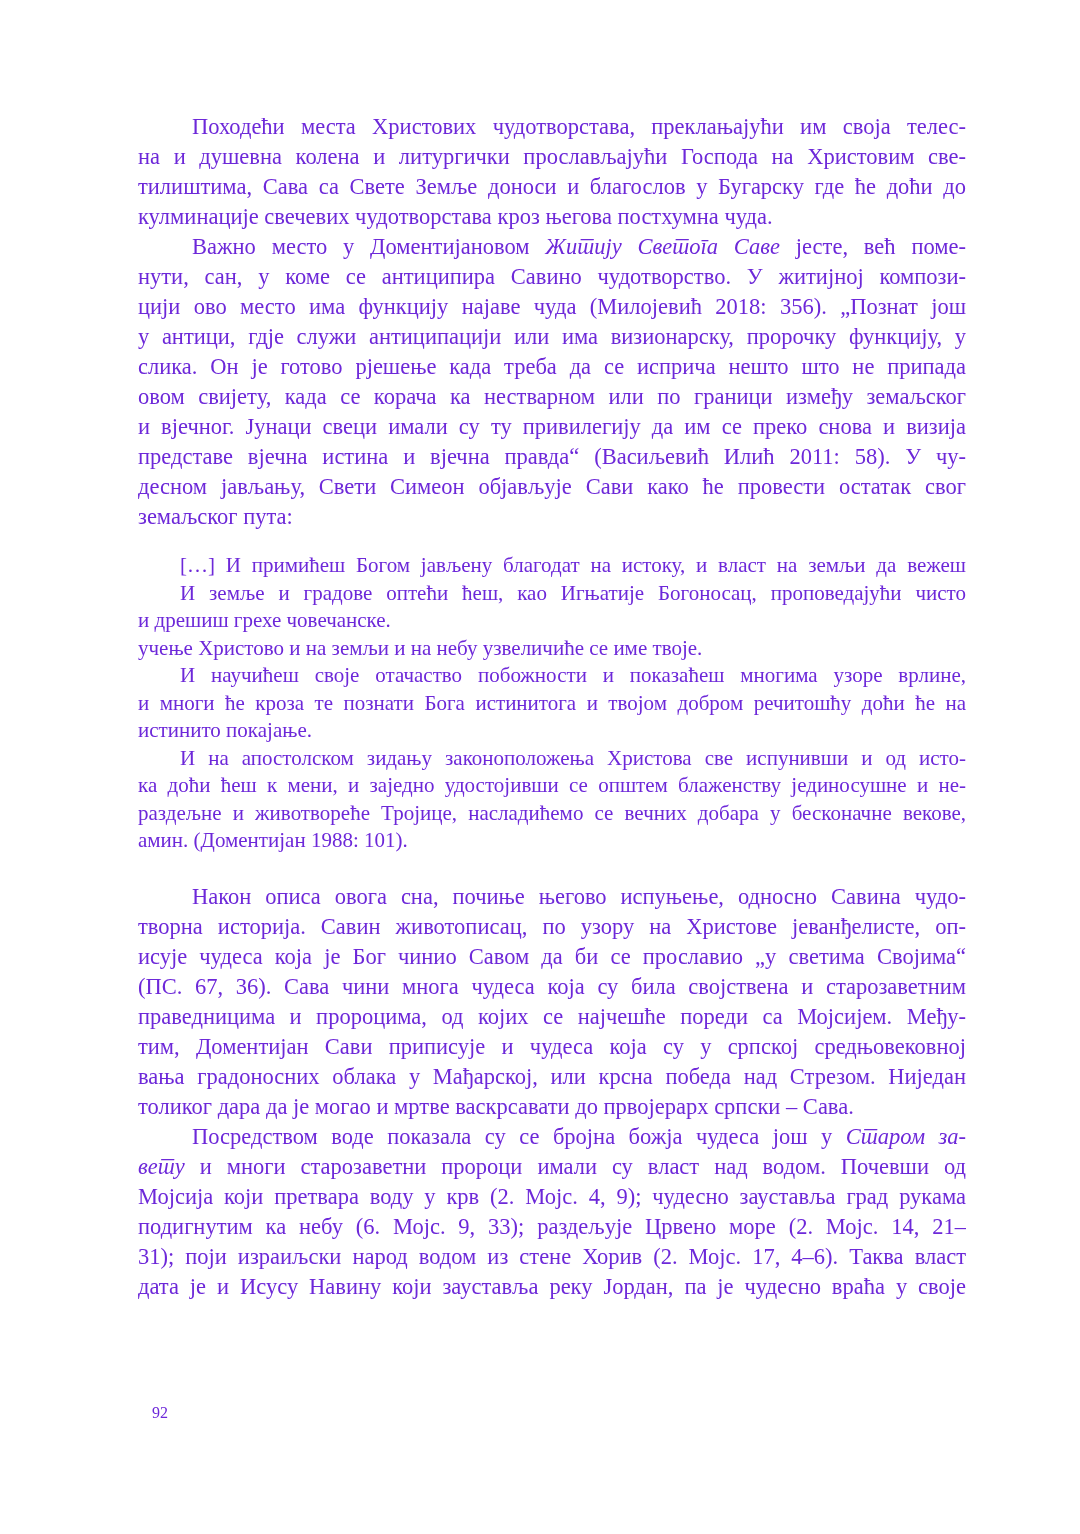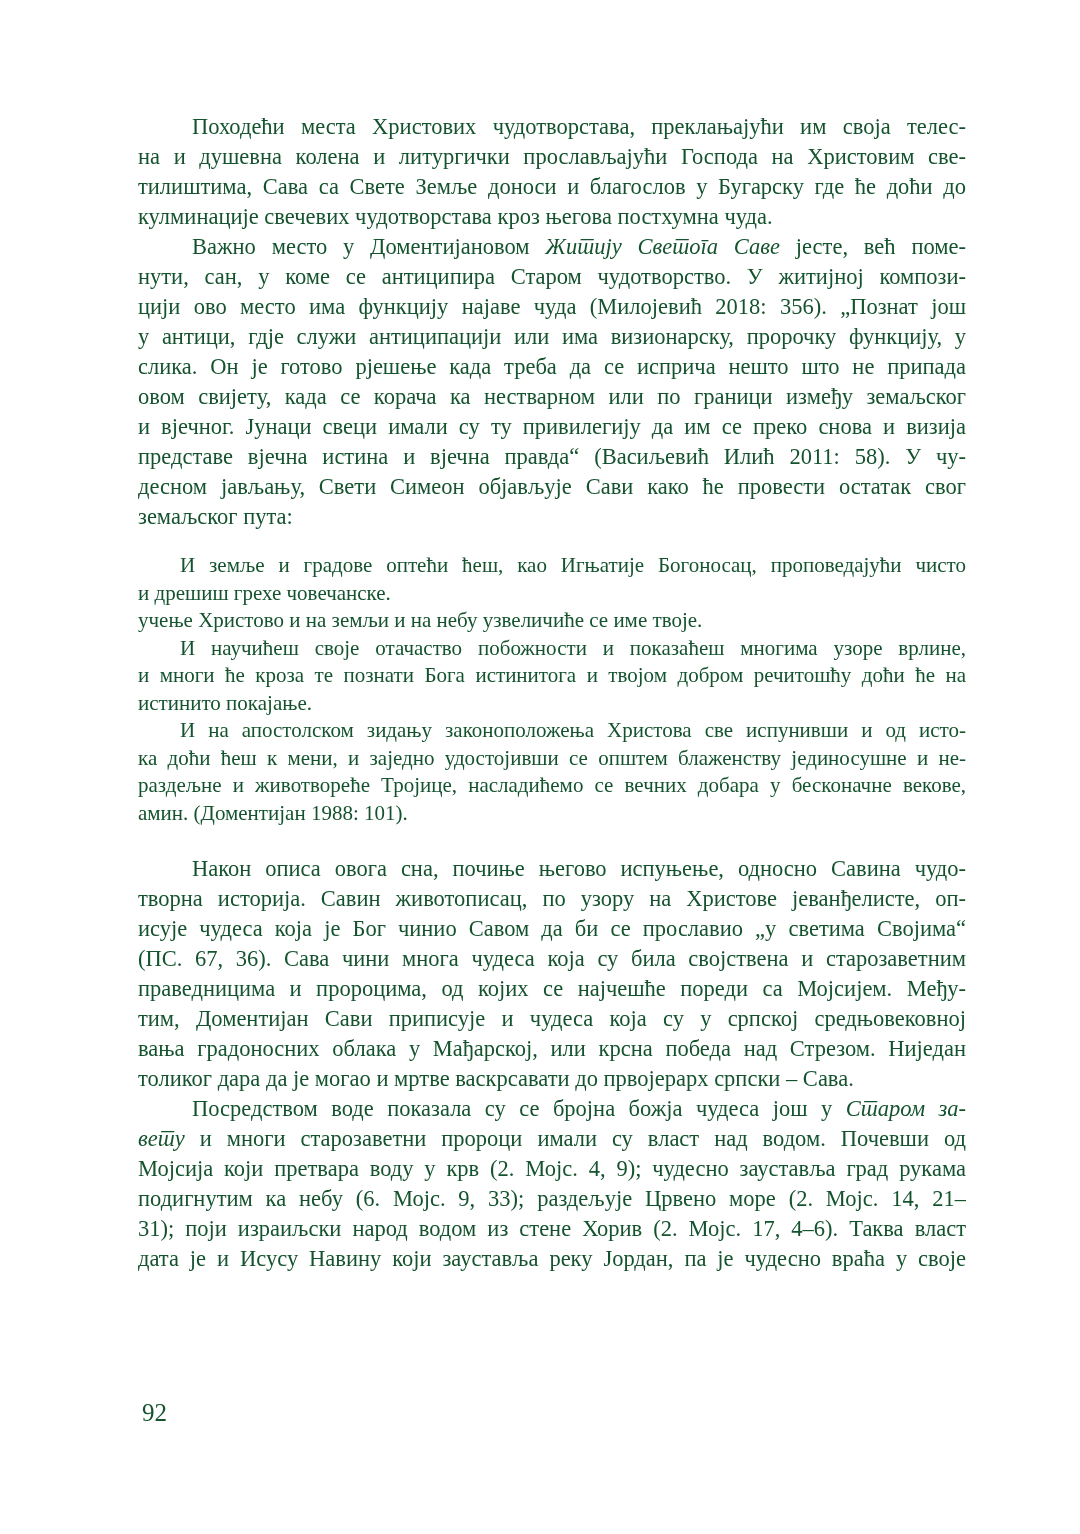--- a/index.html
+++ b/index.html
@@ -2,21 +2,21 @@
 <html lang="sr"><head>
 <meta charset="utf-8">
 <style>
   html, body { margin: 0; padding: 0; background: #ffffff; }
   .page {
     position: relative;
     width: 1080px;
     height: 1534px;
     background: #ffffff;
     font-family: "Liberation Serif", serif;
-    color: #14532d;
+    color: #6d28d9;
     overflow: hidden;
   }
   .content {
     position: absolute;
     left: 138px;
     top: 112px;
     width: 828px;
   }
   .block { margin: 0; }
   .block.body { font-size: 22.5px; line-height: 30px; }
@@ -27,50 +27,51 @@
     overflow: hidden;
   }
   .block.body .line { height: 30px; }
   .block.quote .line { height: 27.5px; }
   .line.end { text-align-last: left; }
   .block.body .line.ind { text-indent: 54px; }
   .block.quote .line.ind { text-indent: 42px; }
   .it { font-style: italic; }
   .page-number {
     position: absolute;
-    left: 142px;
+    left: 152px;
     top: 1398px;
-    font-size: 25px;
+    font-size: 16px;
     line-height: 30px;
   }
 </style>
 </head>
 <body>
 
 <div class="page">
   <div class="content">
       <div class="block body">
         <div class="line ind"><span>Походећи места Христових чудотворстава, преклањајући им своја телес-</span></div>
         <div class="line"><span>на и душевна колена и литургички прослављајући Господа на Христовим све-</span></div>
         <div class="line"><span>тилиштима, Сава са Свете Земље доноси и благослов у Бугарску где ће доћи до</span></div>
         <div class="line end"><span>кулминације свечевих чудотворстава кроз његова постхумна чуда.</span></div>
       </div>
       <div class="block body">
         <div class="line ind"><span>Важно место у Доментијановом </span><span class="it">Житију Светога Саве</span><span> јесте, већ поме-</span></div>
-        <div class="line"><span>нути, сан, у коме се антиципира Старом чудотворство. У житијној компози-</span></div>
+        <div class="line"><span>нути, сан, у коме се антиципира Савино чудотворство. У житијној компози-</span></div>
         <div class="line"><span>цији ово место има функцију најаве чуда (Милојевић 2018: 356). „Познат још</span></div>
         <div class="line"><span>у антици, гдје служи антиципацији или има визионарску, пророчку функцију, у</span></div>
         <div class="line"><span>слика. Он је готово рјешење када треба да се исприча нешто што не припада</span></div>
         <div class="line"><span>овом свијету, када се корача ка нестварном или по граници између земаљског</span></div>
         <div class="line"><span>и вјечног. Јунаци свеци имали су ту привилегију да им се преко снова и визија</span></div>
         <div class="line"><span>представе вјечна истина и вјечна правда“ (Васиљевић Илић 2011: 58). У чу-</span></div>
         <div class="line"><span>десном јављању, Свети Симеон објављује Сави како ће провести остатак свог</span></div>
         <div class="line end"><span>земаљског пута:</span></div>
       </div>
       <div class="block quote">
+        <div class="line ind"><span>[…] И примићеш Богом јављену благодат на истоку, и власт на земљи да вежеш</span></div>
         <div class="line ind"><span>И земље и градове оптећи ћеш, као Игњатије Богоносац, проповедајући чисто</span></div>
         <div class="line end"><span>и дрешиш грехе човечанске.</span></div>
         <div class="line end"><span>учење Христово и на земљи и на небу узвеличиће се име твоје.</span></div>
         <div class="line ind"><span>И научићеш своје отачаство побожности и показаћеш многима узоре врлине,</span></div>
         <div class="line"><span>и многи ће кроза те познати Бога истинитога и твојом добром речитошћу доћи ће на</span></div>
         <div class="line end"><span>истинито покајање.</span></div>
         <div class="line ind"><span>И на апостолском зидању законоположења Христова све испунивши и од исто-</span></div>
         <div class="line"><span>ка доћи ћеш к мени, и заједно удостојивши се општем блаженству јединосушне и не-</span></div>
         <div class="line"><span>раздељне и животвореће Тројице, насладићемо се вечних добара у бесконачне векове,</span></div>
         <div class="line end"><span>амин. (Доментијан 1988: 101).</span></div>

